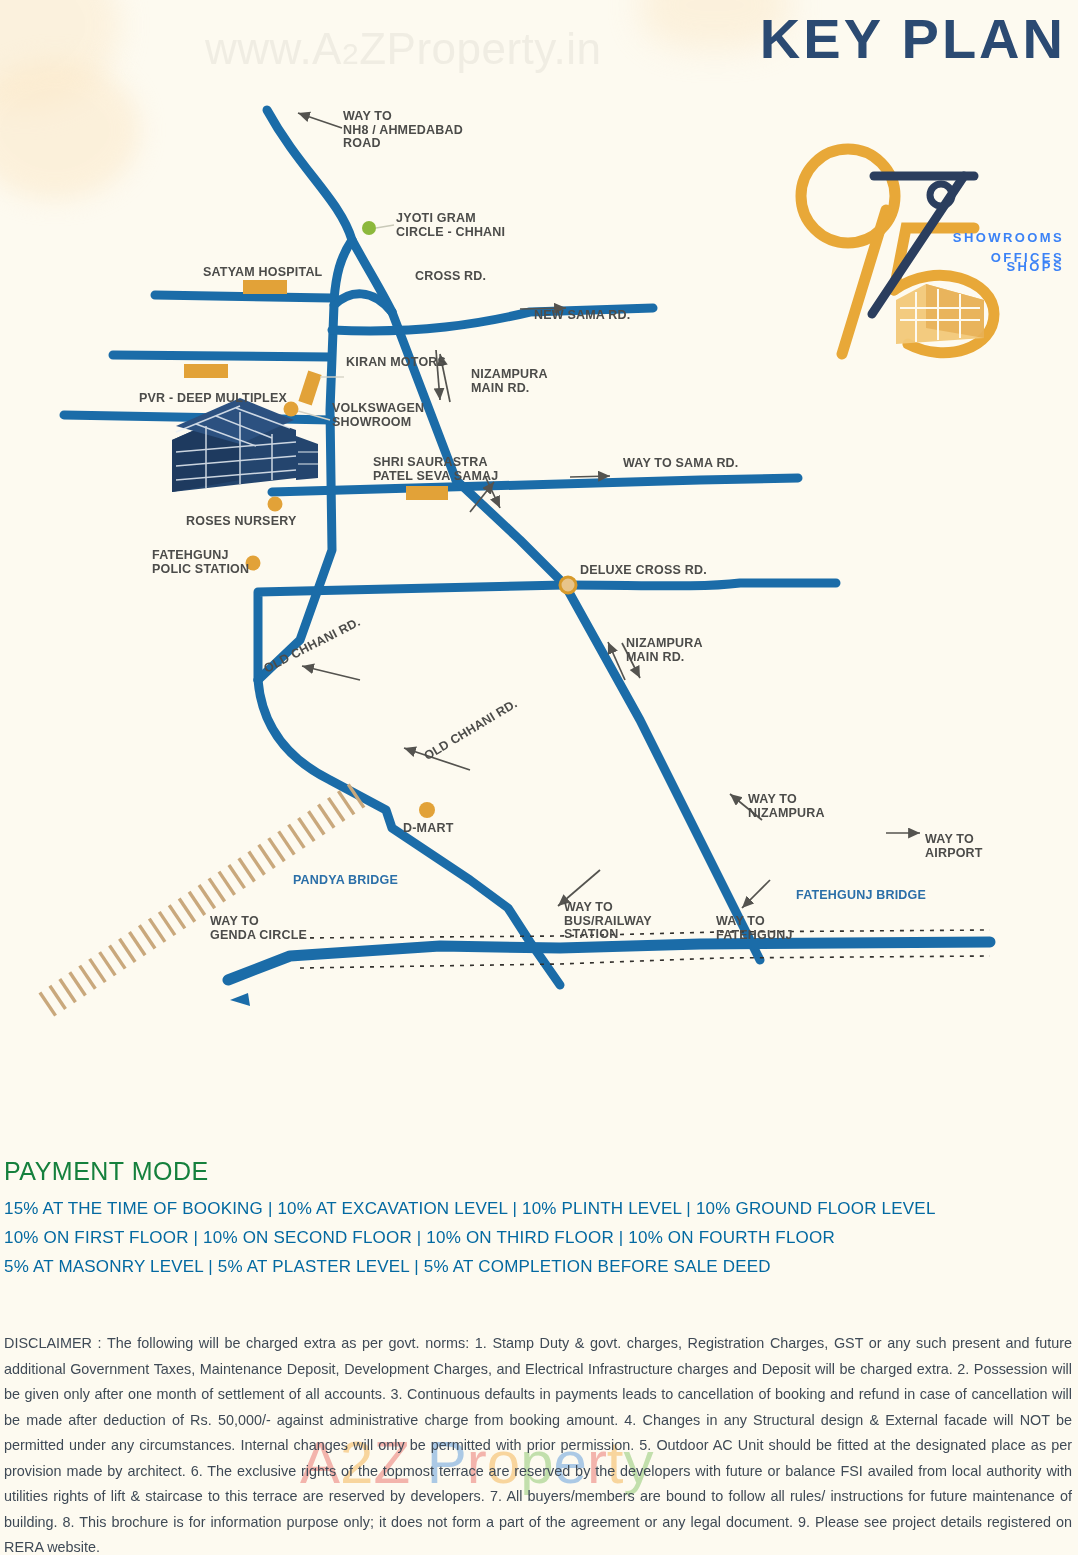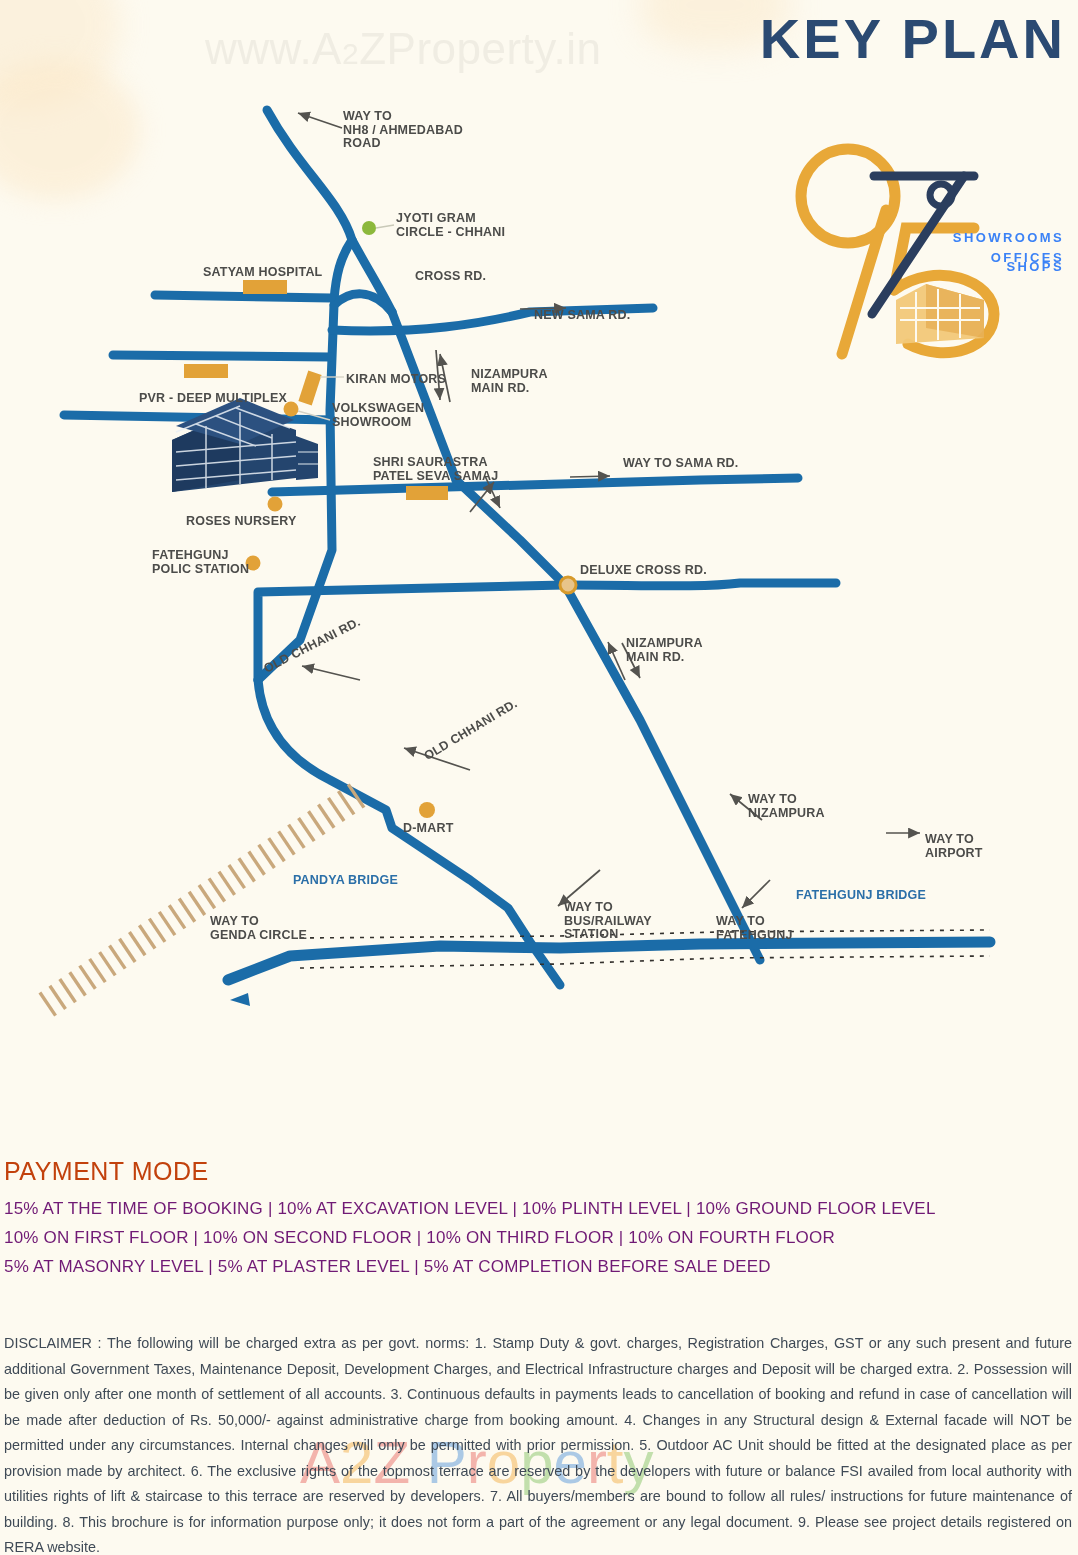--- a/index.html
+++ b/index.html
@@ -46,25 +46,25 @@
     position:absolute;font-family:"Liberation Sans",sans-serif;
     font-size:12.5px;font-weight:bold;color:#4C4C4A;letter-spacing:.2px;
     line-height:13.5px;white-space:pre-line;
   }
   .maplabel.blue{color:#2B6FA8;}
   .maplabel.rot-a{transform:rotate(-27deg);transform-origin:left top;}
   .maplabel.rot-b{transform:rotate(-31deg);transform-origin:left top;}
 
   
   #payment-title{
-    position:absolute;left:4px;top:1157px;font-size:25px;color:#c2410c;
+    position:absolute;left:4px;top:1157px;font-size:25px;color:#15803d;
     letter-spacing:.5px;font-family:"Liberation Sans",sans-serif;
   }
   .payment-line{
-    position:absolute;left:4px;font-size:17px;color:#701a75;letter-spacing:.2px;
+    position:absolute;left:4px;font-size:17px;color:#0369a1;letter-spacing:.2px;
     font-family:"Liberation Sans",sans-serif;white-space:nowrap;
   }
   #pay-1{top:1199px;}
   #pay-2{top:1228px;}
   #pay-3{top:1257px;}
 
   
   #disclaimer{
     position:absolute;left:4px;top:1331px;width:1068px;
     font-size:14.4px;line-height:25.5px;color:#3F4A56;text-align:justify;
@@ -262,21 +262,21 @@
   </svg>
 <div class="maplabel" style="left: 343px; top: 30px;">WAY TO
 NH8 / AHMEDABAD
 ROAD</div>
     <div class="maplabel" style="left: 396px; top: 132px;">JYOTI GRAM
 CIRCLE - CHHANI</div>
     <div class="maplabel" style="left: 203px; top: 186px;">SATYAM HOSPITAL</div>
     <div class="maplabel" style="left: 415px; top: 190px;">CROSS RD.</div>
     <div class="maplabel" style="left: 534px; top: 219px; margin-top: 10px;">NEW SAMA RD.</div>
     <div class="maplabel" style="left: 139px; top: 299px; margin-top: 13px;">PVR - DEEP MULTIPLEX</div>
-    <div class="maplabel" style="left: 346px; top: 293px;">KIRAN MOTORS</div>
+    <div class="maplabel" style="left: 346px; top: 276px;">KIRAN MOTORS</div>
     <div class="maplabel" style="left: 471px; top: 288px;">NIZAMPURA
 MAIN RD.</div>
     <div class="maplabel" style="left: 332px; top: 322px;">VOLKSWAGEN
 SHOWROOM</div>
     <div class="maplabel" style="left: 373px; top: 376px;">SHRI SAURASTRA
 PATEL SEVA SAMAJ</div>
     <div class="maplabel" style="left: 623px; top: 377px;">WAY TO SAMA RD.</div>
     <div class="maplabel" style="left: 186px; top: 435px;">ROSES NURSERY</div>
     <div class="maplabel" style="left: 152px; top: 469px;">FATEHGUNJ
 POLIC STATION</div>

